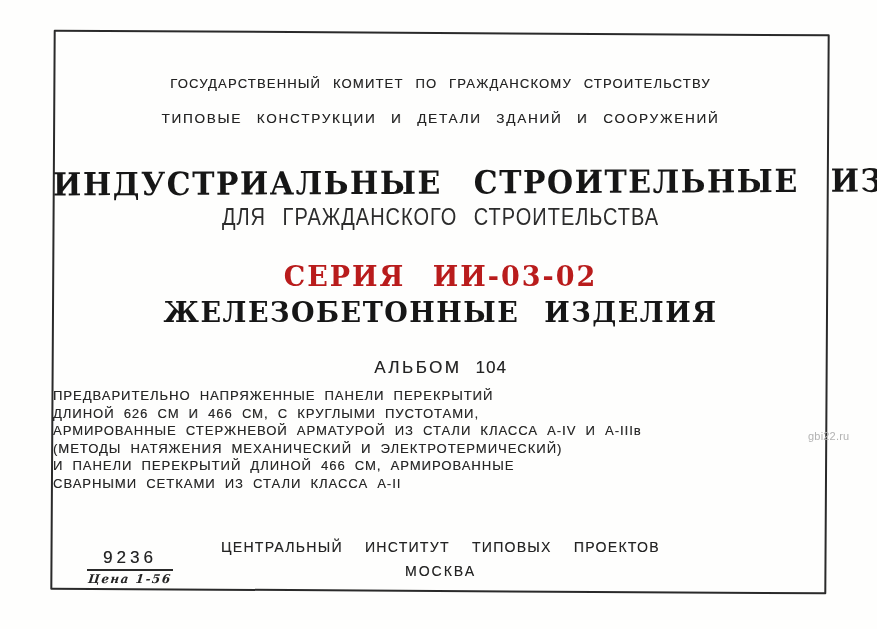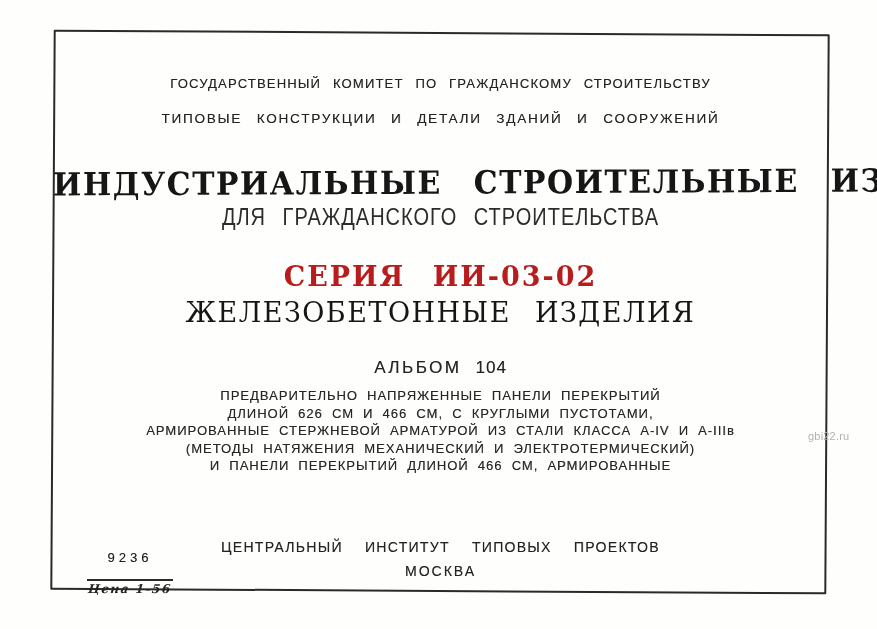--- a/index.html
+++ b/index.html
@@ -64,63 +64,63 @@
     font-weight: bold;
     font-size: 27px;
     letter-spacing: 2px;
     word-spacing: 16px;
     color: #b91c1c;
     transform: scaleY(1.02);
   }
   .series-2 {
     top: 297px;
     font-family: "DejaVu Serif", serif;
-    font-weight: normal;
+    font-weight: bold;
     font-size: 27px;
     letter-spacing: 1.5px;
     word-spacing: 14px;
     color: #161616;
     transform: scaleY(1.02);
   }
   .album {
     top: 358px;
     font-size: 17px;
     letter-spacing: 2.5px;
     word-spacing: 6px;
   }
   .album .album-number { margin-left: 14px; letter-spacing: 1px; }
   .desc {
     position: absolute;
     left: 53px;
     top: 387px;
     width: 775px;
-    text-align: center;
+    text-align: left;
     font-size: 13px;
     line-height: 17.5px;
     letter-spacing: 1px;
     word-spacing: 4.5px;
     color: #262626;
   }
   .desc div { white-space: nowrap; }
   .institute { top: 539px; font-size: 14px; letter-spacing: 1.3px; word-spacing: 17px; }
   .city      { top: 563px; font-size: 14px; letter-spacing: 2px;   word-spacing: 4px; }
   .stamp {
     position: absolute;
     left: 84px;
     top: 548px;
     width: 92px;
     text-align: center;
   }
   .stamp-number {
     display: inline-block;
     min-width: 86px;
-    font-size: 13px;
+    font-size: 17px;
     letter-spacing: 4px;
     border-bottom: 2px solid #2a2a2a;
-    padding: 0 2px 14px 2px;
+    padding: 0 2px 1px 2px;
     text-shadow: 0.3px 0.3px 0 rgba(40,40,40,0.5);
   }
   .stamp-price {
     font-family: "DejaVu Serif", serif;
     font-style: italic;
     font-weight: bold;
     font-size: 12px;
     letter-spacing: 1.5px;
     margin-top: 1px;
     transform: skewX(-6deg);
@@ -153,20 +153,21 @@
   <div class="line hand album">
     <span>АЛЬБОМ</span><span class="album-number">104</span>
   </div>
 
   <div class="desc hand">
     <div>ПРЕДВАРИТЕЛЬНО НАПРЯЖЕННЫЕ ПАНЕЛИ ПЕРЕКРЫТИЙ</div>
     <div>ДЛИНОЙ 626 СМ И 466 СМ, С КРУГЛЫМИ ПУСТОТАМИ,</div>
     <div>АРМИРОВАННЫЕ СТЕРЖНЕВОЙ АРМАТУРОЙ ИЗ СТАЛИ КЛАССА А-IV И А-IIIв</div>
     <div>(МЕТОДЫ НАТЯЖЕНИЯ МЕХАНИЧЕСКИЙ И ЭЛЕКТРОТЕРМИЧЕСКИЙ)</div>
     <div>И ПАНЕЛИ ПЕРЕКРЫТИЙ ДЛИНОЙ 466 СМ, АРМИРОВАННЫЕ</div>
+    <div>СВАРНЫМИ СЕТКАМИ ИЗ СТАЛИ КЛАССА А-II</div>
   </div>
 
   <div class="line hand institute">ЦЕНТРАЛЬНЫЙ ИНСТИТУТ ТИПОВЫХ ПРОЕКТОВ</div>
   <div class="line hand city">МОСКВА</div>
 
   <div class="stamp">
     <div class="stamp-number">9236</div>
     <div class="stamp-price">Цена 1-56</div>
   </div>
 

